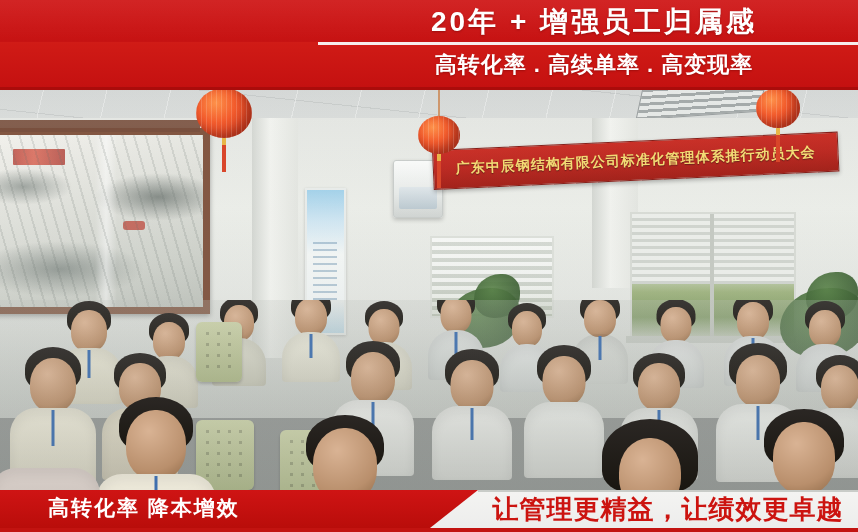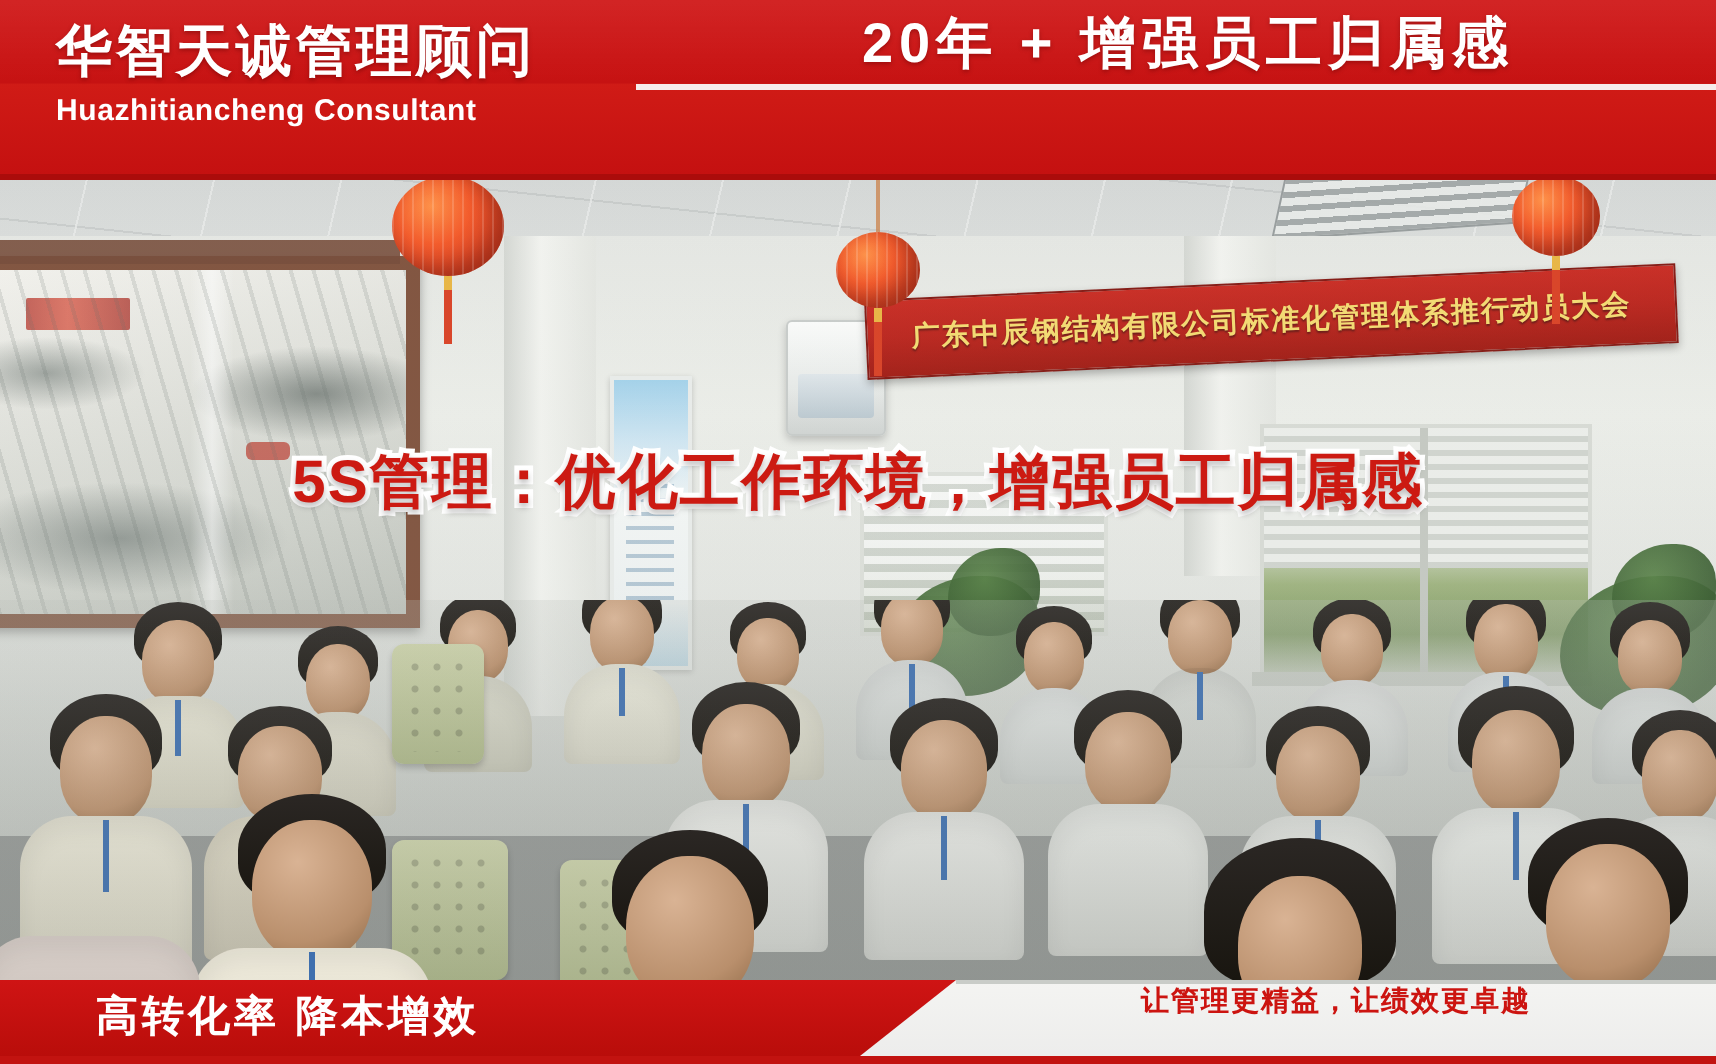--- a/index.html
+++ b/index.html
@@ -175,21 +175,21 @@
   
   .footer{position:absolute;left:0;top:490px;width:858px;height:42px;z-index:40;}
   .ft-white{position:absolute;left:0;top:0;width:858px;height:42px;
     background:linear-gradient(180deg,#f4f4f2,#ececeb);}
   .ft-red{position:absolute;left:0;top:0;width:478px;height:38px;
     background:linear-gradient(180deg,#cf1414,#b90d0a);
     clip-path:polygon(0 0,478px 0,430px 38px,0 38px);}
   .ft-redline{position:absolute;left:0;top:38px;width:858px;height:4px;background:#c21310;}
   .ft-left{position:absolute;left:48px;top:4px;color:#ffffff;font-size:21px;font-weight:bold;letter-spacing:2px;}
   .ft-right{position:absolute;left:478px;top:2px;width:380px;text-align:center;
-    color:#cc1410;font-size:14px;font-weight:bold;letter-spacing:1px;}
+    color:#cc1410;font-size:26px;font-weight:bold;letter-spacing:1px;}
   .ft-topedge{position:absolute;left:478px;top:0;width:380px;height:2px;background:#c9ccc8;}
 </style>
 </head>
 <body>
 
 <div id="banner">
 
   <div class="photo">
 
     <div class="ceiling">
@@ -411,29 +411,25 @@
     <div class="photo-haze"></div>
   </div>
 
   <div class="header">
     <div class="hdr-left"></div>
     <div class="hdr-sheen"></div>
     <div class="hdr-rule"></div>
     <div class="hdr-diag"></div>
     <div class="hdr-bottomedge"></div>
 
-    <div class="brand">
-      <div class="brand-cn">华智天诚管理顾问</div>
-      <div class="brand-en">Huazhitiancheng Consultant</div>
-    </div>
 
     <div class="slogan1">20年 + 增强员工归属感</div>
+    <div class="slogan2">高转化率 . 高续单率 . 高变现率</div>
   </div>
 
-  <div class="maintitle">5S管理：优化工作环境，增强员工归属感</div>
 
   <div class="footer">
     <div class="ft-white"></div>
     <div class="ft-topedge"></div>
     <div class="ft-red"></div>
     <div class="ft-redline"></div>
     <div class="ft-left">高转化率  降本增效</div>
     <div class="ft-right">让管理更精益，让绩效更卓越</div>
   </div>
 

